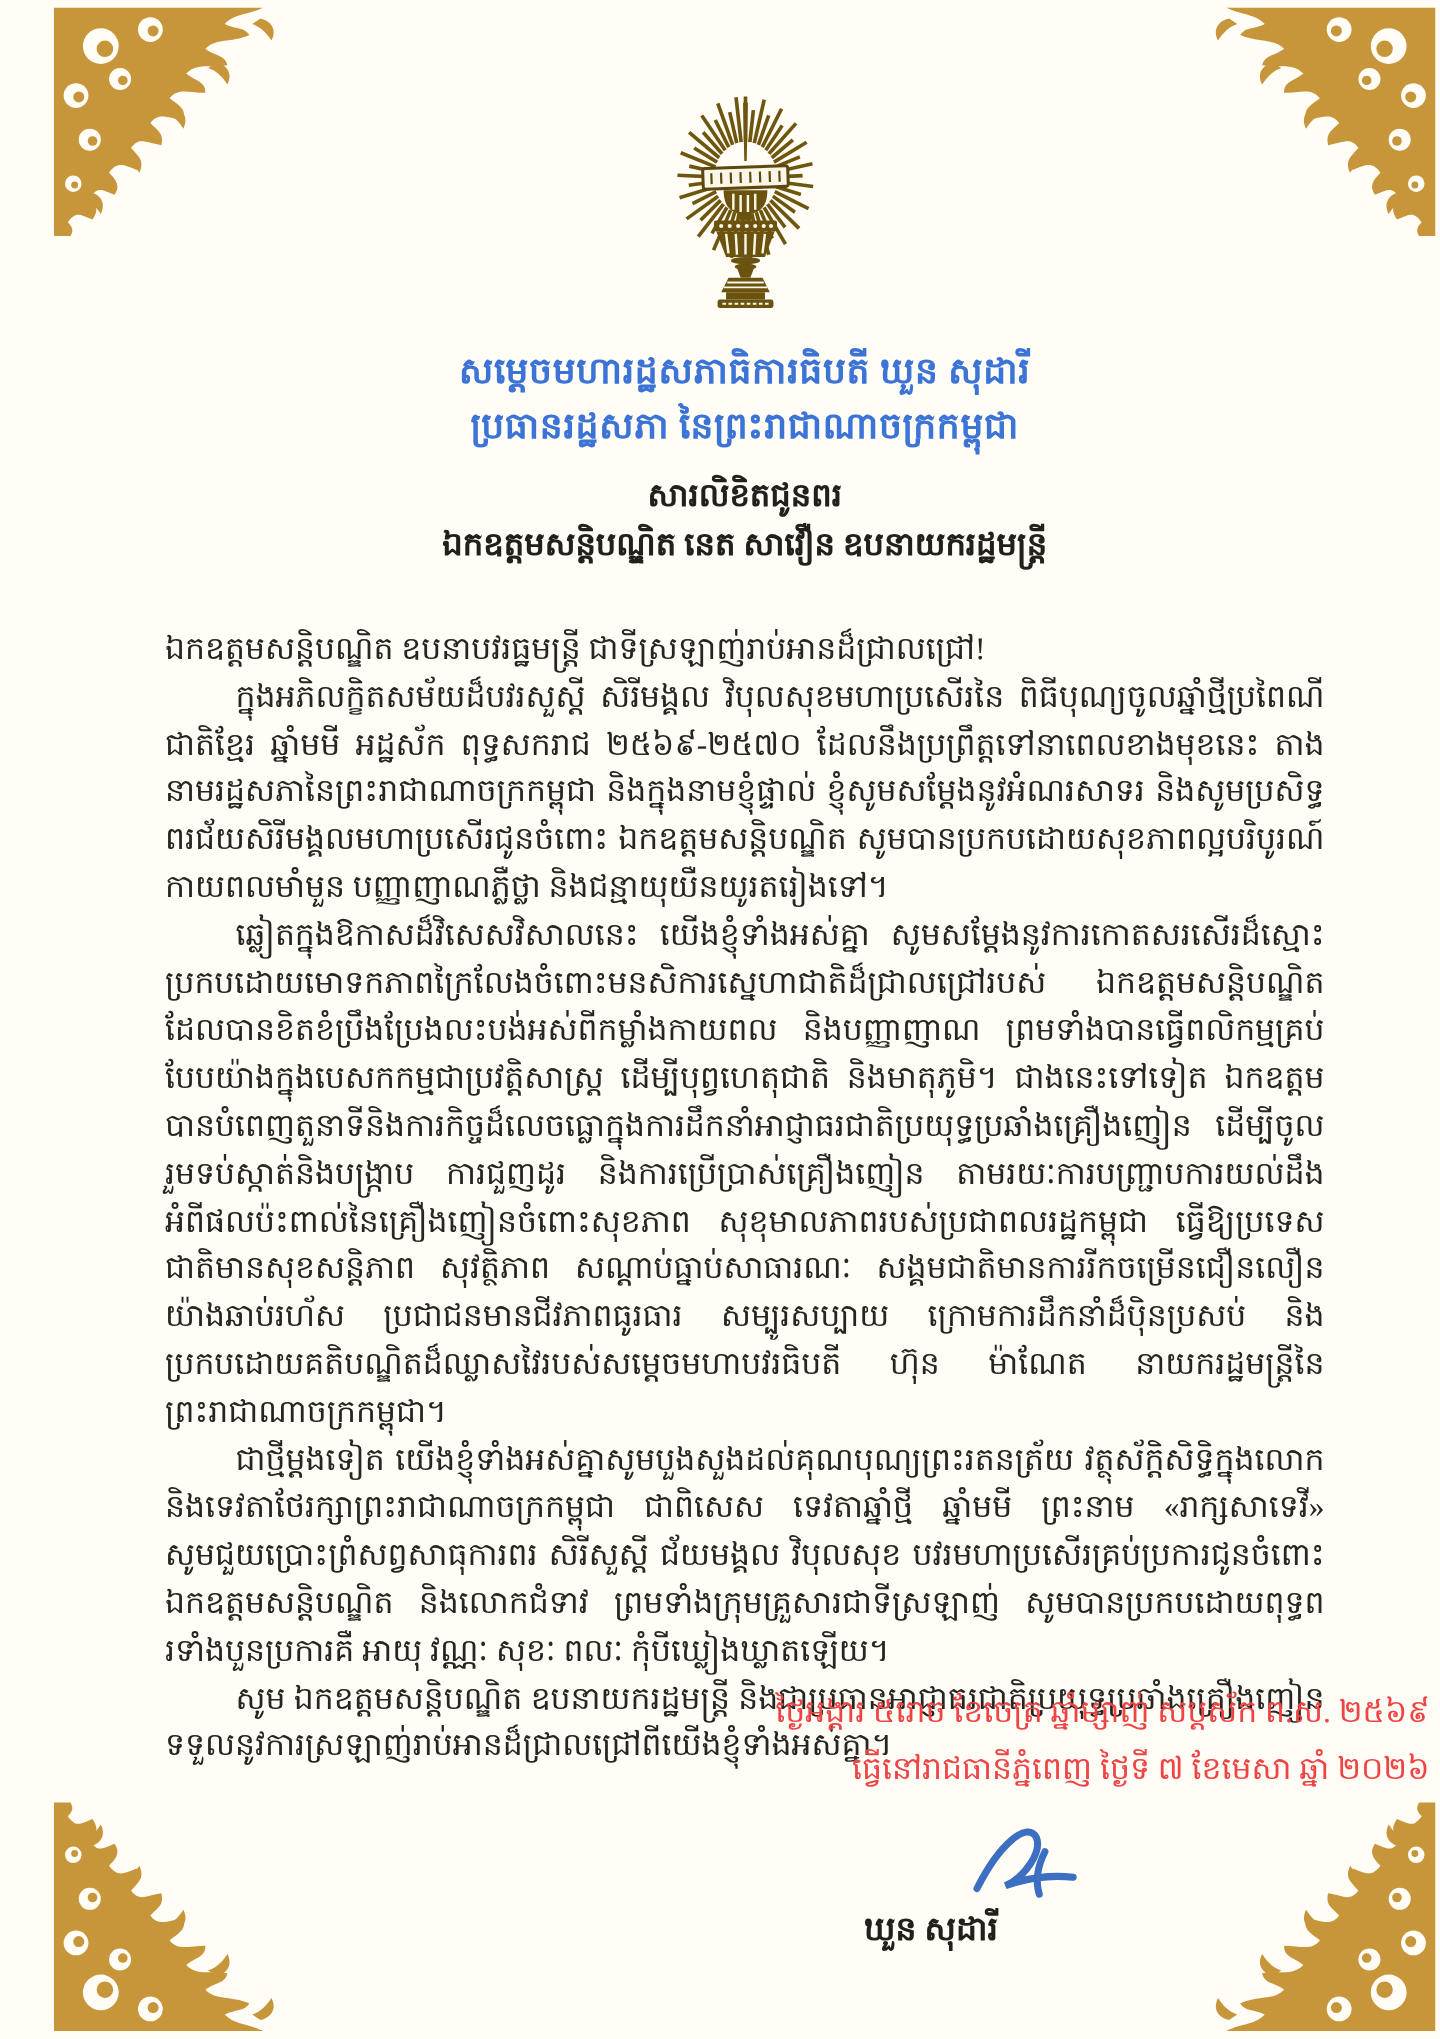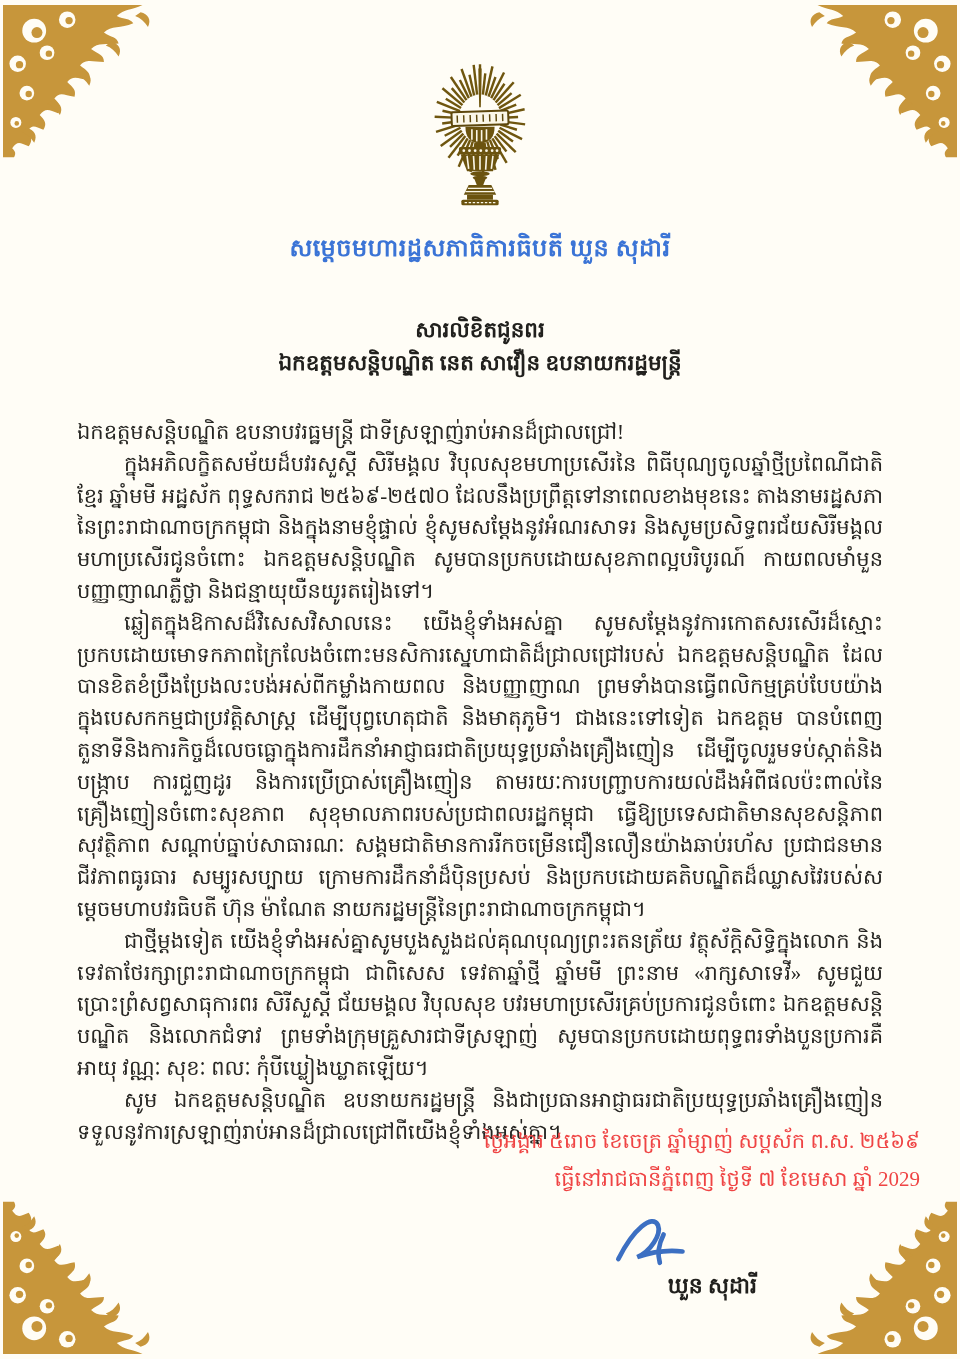--- a/index.html
+++ b/index.html
@@ -2,21 +2,21 @@
 <html><head>
 <meta charset="utf-8">
 <style>
   html,body{margin:0;padding:0;}
   body{
     width:960px;height:1359px;
     background:#fffdf6;
     font-family:"Liberation Serif","DejaVu Serif",serif;
     position:relative;overflow:hidden;
   }
-  .page{position:absolute;inset:0;background:#fffdf6;}
+  .page{position:absolute;inset:0;background:#fffdf6;margin-left:33px;}
 
   
   .ornament{position:absolute;width:156px;height:156px;}
   .orn-tl{left:3px;top:5px;}
   .orn-tr{right:3px;top:5px;transform:scaleX(-1);}
   .orn-bl{left:3px;bottom:5px;transform:scaleY(-1);}
   .orn-br{right:3px;bottom:5px;transform:scale(-1,-1);}
 
   
   .emblem{position:absolute;left:50%;top:62px;transform:translateX(-50%);
@@ -47,21 +47,21 @@
   
   .dateline{
     position:absolute;left:360px;width:560px;top:1122px;
     text-align:right;font-size:21px;line-height:38px;color:#ef4444;
   }
 
   
   .signature{position:absolute;left:600px;top:1210px;width:114px;height:66px;}
   .signer-name{
     position:absolute;left:543px;top:1272px;width:214px;
-    text-align:right;font-weight:bold;font-size:22px;color:#21201d;
+    text-align:left;font-weight:bold;font-size:22px;color:#21201d;
   }
 </style>
 </head>
 <body>
 
 <div class="page">
 
   <svg width="0" height="0" style="position:absolute">
     <defs>
       <g id="corner-orn">
@@ -202,38 +202,39 @@
       <line x1="45" y1="156" x2="75" y2="156"></line>
         <line x1="42" y1="160" x2="78" y2="160"></line>
     </g>
     <rect x="44" y="164" width="32" height="6" fill="#6b530f"></rect>
     <rect x="37" y="170" width="46" height="7" rx="2" fill="#6b530f"></rect>
     <line x1="41" y1="173.5" x2="79" y2="173.5" stroke="#fbf7e8" stroke-width="1.6" stroke-dasharray="3 2"></line>
   </svg>
 
   <div class="blue-head">
     <div>សម្តេចមហារដ្ឋសភាធិការធិបតី ឃួន សុដារី</div>
+    <div>ប្រធានរដ្ឋសភា នៃព្រះរាជាណាចក្រកម្ពុជា</div>
   </div>
 
   <div class="black-title">
     <div>សារលិខិតជូនពរ</div>
     <div>ឯកឧត្តមសន្តិបណ្ឌិត នេត សាវឿន ឧបនាយករដ្ឋមន្ត្រី</div>
   </div>
 
   <div class="body-text">
       <p class=""><span>ឯកឧត្តមសន្តិបណ្ឌិត ឧបនាបវរធ្ឋមន្ត្រី ជាទីស្រឡាញ់រាប់អានដ៏ជ្រាលជ្រៅ!</span></p>
       <p class="indent"><span>ក្នុងអភិលក្ខិតសម័យដ៏បវរសួស្ដី សិរីមង្គល វិបុលសុខមហាប្រសើរនៃ ពិធីបុណ្យចូលឆ្នាំថ្មីប្រពៃណីជាតិខ្មែរ ឆ្នាំមមី អដ្ឋស័ក ពុទ្ធសករាជ ២៥៦៩-២៥៧០ ដែលនឹងប្រព្រឹត្តទៅនាពេលខាងមុខនេះ តាងនាមរដ្ឋសភានៃព្រះរាជាណាចក្រកម្ពុជា និងក្នុងនាមខ្ញុំផ្ទាល់ ខ្ញុំសូមសម្តែងនូវអំណរសាទរ និងសូមប្រសិទ្ធពរជ័យសិរីមង្គលមហាប្រសើរជូនចំពោះ ឯកឧត្តមសន្តិបណ្ឌិត សូមបានប្រកបដោយសុខភាពល្អបរិបូរណ៍ កាយពលមាំមួន បញ្ញាញាណភ្លឺថ្លា និងជន្មាយុយឺនយូរតរៀងទៅ។</span></p>
       <p class="indent"><span>ឆ្លៀតក្នុងឱកាសដ៏វិសេសវិសាលនេះ យើងខ្ញុំទាំងអស់គ្នា សូមសម្តែងនូវការកោតសរសើរដ៏ស្មោះ ប្រកបដោយមោទកភាពក្រៃលែងចំពោះមនសិការស្នេហាជាតិដ៏ជ្រាលជ្រៅរបស់ ឯកឧត្តមសន្តិបណ្ឌិត ដែលបានខិតខំប្រឹងប្រែងលះបង់អស់ពីកម្លាំងកាយពល និងបញ្ញាញាណ ព្រមទាំងបានធ្វើពលិកម្មគ្រប់បែបយ៉ាងក្នុងបេសកកម្មជាប្រវត្តិសាស្ត្រ ដើម្បីបុព្វហេតុជាតិ និងមាតុភូមិ។ ជាងនេះទៅទៀត ឯកឧត្តម បានបំពេញតួនាទីនិងការកិច្ចដ៏លេចធ្លោក្នុងការដឹកនាំអាជ្ញាធរជាតិប្រយុទ្ធប្រឆាំងគ្រឿងញៀន ដើម្បីចូលរួមទប់ស្កាត់និងបង្ក្រាប ការជួញដូរ និងការប្រើប្រាស់គ្រឿងញៀន តាមរយៈការបញ្ជ្រាបការយល់ដឹងអំពីផលប៉ះពាល់នៃគ្រឿងញៀនចំពោះសុខភាព សុខុមាលភាពរបស់ប្រជាពលរដ្ឋកម្ពុជា ធ្វើឱ្យប្រទេសជាតិមានសុខសន្តិភាព សុវត្ថិភាព សណ្ដាប់ធ្នាប់សាធារណៈ សង្គមជាតិមានការរីកចម្រើនជឿនលឿនយ៉ាងឆាប់រហ័ស ប្រជាជនមានជីវភាពធូរធារ សម្បូរសប្បាយ ក្រោមការដឹកនាំដ៏ប៉ិនប្រសប់ និងប្រកបដោយគតិបណ្ឌិតដ៏ឈ្លាសវៃរបស់សម្តេចមហាបវរធិបតី </span><span class="b">ហ៊ុន ម៉ាណែត</span><span> នាយករដ្ឋមន្ត្រីនៃព្រះរាជាណាចក្រកម្ពុជា។</span></p>
       <p class="indent"><span>ជាថ្មីម្តងទៀត យើងខ្ញុំទាំងអស់គ្នាសូមបួងសួងដល់គុណបុណ្យព្រះរតនត្រ័យ វត្ថុស័ក្តិសិទ្ធិក្នុងលោក និងទេវតាថែរក្សាព្រះរាជាណាចក្រកម្ពុជា ជាពិសេស ទេវតាឆ្នាំថ្មី ឆ្នាំមមី ព្រះនាម </span><span class="b">«រាក្សសាទេវី»</span><span> សូមជួយប្រោះព្រំសព្វសាធុការពរ សិរីសួស្ដី ជ័យមង្គល វិបុលសុខ បវរមហាប្រសើរគ្រប់ប្រការជូនចំពោះ ឯកឧត្តមសន្តិបណ្ឌិត និងលោកជំទាវ ព្រមទាំងក្រុមគ្រួសារជាទីស្រឡាញ់ សូមបានប្រកបដោយពុទ្ធពរទាំងបួនប្រការគឺ អាយុ វណ្ណៈ សុខៈ ពលៈ កុំបីឃ្លៀងឃ្លាតឡើយ។</span></p>
       <p class="indent"><span>សូម ឯកឧត្តមសន្តិបណ្ឌិត ឧបនាយករដ្ឋមន្ត្រី និងជាប្រធានអាជ្ញាធរជាតិប្រយុទ្ធប្រឆាំងគ្រឿងញៀន ទទួលនូវការស្រឡាញ់រាប់អានដ៏ជ្រាលជ្រៅពីយើងខ្ញុំទាំងអស់គ្នា។</span></p>
     </div>
 
   <div class="dateline">
     <div>ថ្ងៃអង្គារ ៥រោច ខែចេត្រ ឆ្នាំម្សាញ់ សប្តស័ក ព.ស. ២៥៦៩</div>
-    <div>ធ្វើនៅរាជធានីភ្នំពេញ ថ្ងៃទី ៧ ខែមេសា ឆ្នាំ 2029</div>
+    <div>ធ្វើនៅរាជធានីភ្នំពេញ ថ្ងៃទី ៧ ខែមេសា ឆ្នាំ ២០២៦</div>
   </div>
 
   <svg class="signature" viewBox="0 0 110 70">
     <g fill="none" stroke="#3c6fc2" stroke-width="5" stroke-linecap="round">
       <path d="M14,52 C30,20 50,4 56,16 C60,26 48,44 34,50 C48,45 64,42 82,44"></path>
       <path d="M62,26 C57,36 55,46 58,56"></path>
     </g>
   </svg>
   <div class="signer-name">ឃួន សុដារី</div>
 

